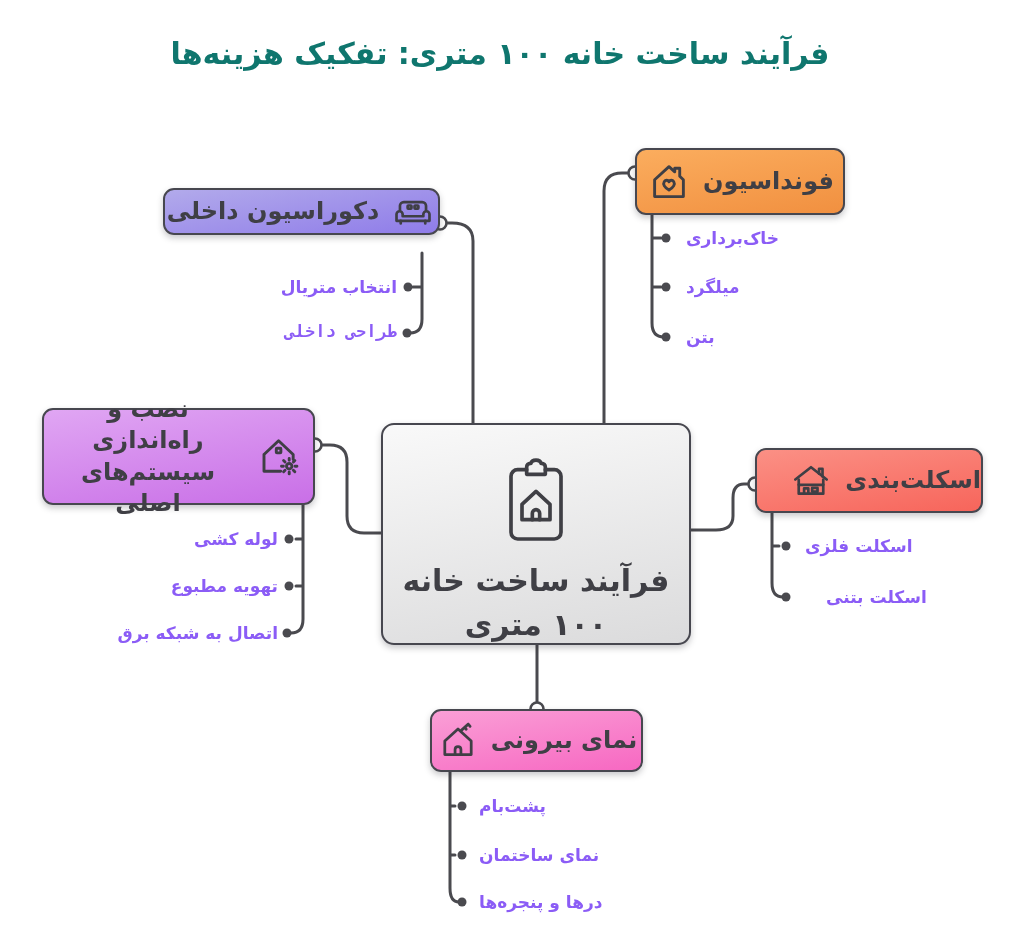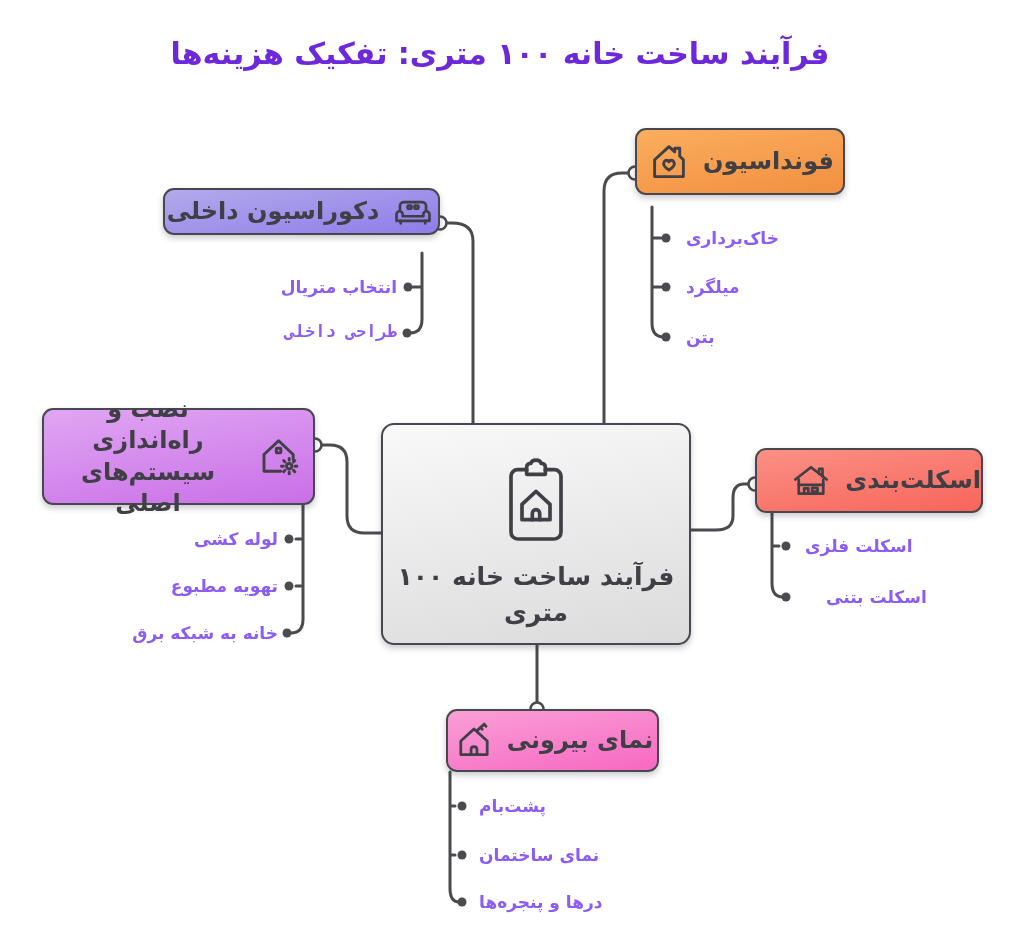--- a/index.html
+++ b/index.html
@@ -3,21 +3,21 @@
 <meta charset="utf-8">
 <style>
   html,body{margin:0;padding:0;background:#ffffff;}
   .stage{
     position:relative;width:1024px;height:943px;margin:0 auto;
     background:#ffffff;overflow:hidden;
     font-family:"DejaVu Sans","Liberation Sans",sans-serif;
   }
   .title{
     position:absolute;left:0;top:36px;width:1000px;text-align:center;
-    font-size:30px;font-weight:bold;color:#6d28d9;direction:rtl;
+    font-size:30px;font-weight:bold;color:#0f766e;direction:rtl;
   }
   svg.connector-layer{position:absolute;left:0;top:0;z-index:0;pointer-events:none;}
   .edge{fill:none;stroke:#4A4A4F;stroke-width:3;stroke-linecap:round;}
   .port{fill:#ffffff;stroke:#4A4A4F;stroke-width:2.6;}
   .leafdot{fill:#4A4A4F;}
   .node{
     position:absolute;z-index:2;display:flex;align-items:center;justify-content:center;
     gap:11px;border:2.5px solid #47474F;border-radius:11px;
     box-shadow:0 3px 6px rgba(40,40,48,.25);box-sizing:border-box;
   }
@@ -25,21 +25,21 @@
     font-size:24px;font-weight:bold;color:#3F3F45;direction:rtl;
     white-space:nowrap;line-height:1.3;
   }
   .node.multiline .label{white-space:normal;text-align:center;font-size:24px;}
   .icon{display:flex;align-items:center;justify-content:center;color:#3F3F45;flex:0 0 auto;}
   .icon svg{display:block;}
   .central{
     flex-direction:column;justify-content:flex-start;gap:10px;
     border-radius:13px;padding-top:24px;
   }
-  .central .label{font-size:25px;white-space:normal;text-align:center;width:286px;line-height:1.45;}
+  .central .label{font-size:30px;white-space:normal;text-align:center;width:286px;line-height:1.45;}
   .child-label{
     position:absolute;z-index:2;height:26px;line-height:26px;
     font-size:17px;font-weight:bold;color:#8b5cf6;direction:rtl;white-space:nowrap;
   }
   .align-right{text-align:right;}
 </style>
 </head>
 <body>
 
 <div class="stage">
@@ -90,21 +90,21 @@
       <svg width="80" height="100" viewBox="0 0 24 30" fill="none" stroke="currentColor" stroke-width="1.1" stroke-linecap="round" stroke-linejoin="round">
         <path d="M9.2 6.2 H6.5 C5.4 6.2 4.5 7.1 4.5 8.2 V25 C4.5 26.1 5.4 27 6.5 27 H17.5 C18.6 27 19.5 26.1 19.5 25 V8.2 C19.5 7.1 18.6 6.2 17.5 6.2 H14.8"></path>
         <path d="M9.2 7.6 V5.4 C9.2 4.8 9.7 4.3 10.3 4.3 H10.5 C10.7 3 13.3 3 13.5 4.3 H13.7 C14.3 4.3 14.8 4.8 14.8 5.4 V7.6 Z"></path>
         <path d="M7.8 16.6 L12 12.7 L16.2 16.6 V21.2 H7.8 Z"></path>
         <path d="M10.9 21.2 V19.3 C10.9 18.7 11.4 18.2 12 18.2 C12.6 18.2 13.1 18.7 13.1 19.3 V21.2"></path>
       </svg>
     </span>
     <span class="label">فرآیند ساخت خانه ۱۰۰ متری</span>
   </div>
 
-  <div class="node" style="left: 635px; top: 128px; width: 210px; height: 67px; background: linear-gradient(170deg, rgb(251, 173, 94), rgb(241, 144, 64));">
+  <div class="node" style="left: 635px; top: 148px; width: 210px; height: 67px; background: linear-gradient(170deg, rgb(251, 173, 94), rgb(241, 144, 64));">
     <span class="icon">
       <svg width="46" height="46" viewBox="0 0 24 24" fill="none" stroke="currentColor" stroke-width="1.5" stroke-linecap="round" stroke-linejoin="round">
         <path d="M4.5 10.8 L12 4 L15 6.7 V4.8 H17.6 V9 L19.5 10.8 V19.6 H4.5 Z"></path>
         <path d="M12 16.2 C9.6 14.8 8.7 13.2 9.5 11.9 C10.2 10.8 11.5 10.9 12 11.9 C12.5 10.9 13.8 10.8 14.5 11.9 C15.3 13.2 14.4 14.8 12 16.2 Z"></path>
       </svg>
     </span>
     <span class="label">فونداسیون</span>
   </div>
   <div class="child-label" style="left:686px;top:225px;">خاک‌برداری</div>
   <div class="child-label" style="left:686px;top:274px;">میلگرد</div>
@@ -131,39 +131,39 @@
       <svg width="50" height="50" viewBox="0 0 24 24" fill="none" stroke="currentColor" stroke-width="1.4" stroke-linecap="round" stroke-linejoin="round">
         <path d="M4.8 10.8 L11.8 4.2 L18.8 10.8 V13.2 M4.8 10.8 V18.8 H12.8"></path>
         <rect x="10.7" y="7.8" width="2.2" height="2.2" rx="0.3"></rect>
         <circle cx="16.9" cy="16.4" r="1.3"></circle>
         <path d="M16.9 13.6 V12.7 M16.9 19.2 V20.1 M19.7 16.4 H20.6 M13.2 16.4 H14.1 M18.9 14.4 L19.6 13.7 M14.2 19.1 L14.9 18.4 M18.9 18.4 L19.6 19.1 M14.2 13.7 L14.9 14.4"></path>
       </svg>
     </span>
   </div>
   <div class="child-label align-right" style="right:746px;top:526px;">لوله کشی</div>
   <div class="child-label align-right" style="right:746px;top:573px;">تهویه مطبوع</div>
-  <div class="child-label align-right" style="right:746px;top:620px;">خانه به شبکه برق</div>
+  <div class="child-label align-right" style="right:746px;top:620px;">اتصال به شبکه برق</div>
 
   <div class="node" style="left: 755px; top: 448px; width: 228px; height: 65px; background: linear-gradient(170deg, rgb(251, 144, 133), rgb(247, 101, 91)); justify-content: flex-end;">
     <span class="icon">
       <svg width="46" height="46" viewBox="0 0 24 24" fill="none" stroke="currentColor" stroke-width="1.4" stroke-linecap="round" stroke-linejoin="round">
         <path d="M3.8 11.2 L12 4.8 L20.2 11.2"></path>
         <path d="M16.2 8.2 V5.6 H18 V9.6"></path>
         <path d="M5.6 11.2 V18.6 H18.4 V11.2"></path>
         <path d="M5.6 14 H18.4"></path>
         <path d="M8.4 18.6 V15.8 H10.6 V18.6"></path>
         <rect x="12.6" y="15.6" width="2.8" height="1.9"></rect>
       </svg>
     </span>
     <span class="label">اسکلت‌بندی</span>
   </div>
   <div class="child-label" style="left:805px;top:533px;">اسکلت فلزی</div>
   <div class="child-label" style="left:826px;top:584px;">اسکلت بتنی</div>
 
-  <div class="node" style="left: 430px; top: 709px; width: 213px; height: 63px; background: linear-gradient(170deg, rgb(250, 159, 214), rgb(247, 104, 194)); margin-left: 16px;">
+  <div class="node" style="left: 430px; top: 709px; width: 213px; height: 63px; background: linear-gradient(170deg, rgb(250, 159, 214), rgb(247, 104, 194));">
     <span class="icon">
       <svg width="44" height="44" viewBox="0 0 24 24" fill="none" stroke="currentColor" stroke-width="1.5" stroke-linecap="round" stroke-linejoin="round">
         <path d="M4.8 12 L12 5.4 L19.2 12 V19.4 H4.8 Z"></path>
         <path d="M10.4 19.4 V16.6 C10.4 15.7 11.1 15 12 15 C12.9 15 13.6 15.7 13.6 16.6 V19.4"></path>
         <path d="M13.8 6.2 L17.6 2.8 M17.6 2.8 L18.6 4 M15.6 4.6 L16.5 5.6"></path>
       </svg>
     </span>
     <span class="label">نمای بیرونی</span>
   </div>
   <div class="child-label" style="left:479px;top:793px;">پشت‌بام</div>

